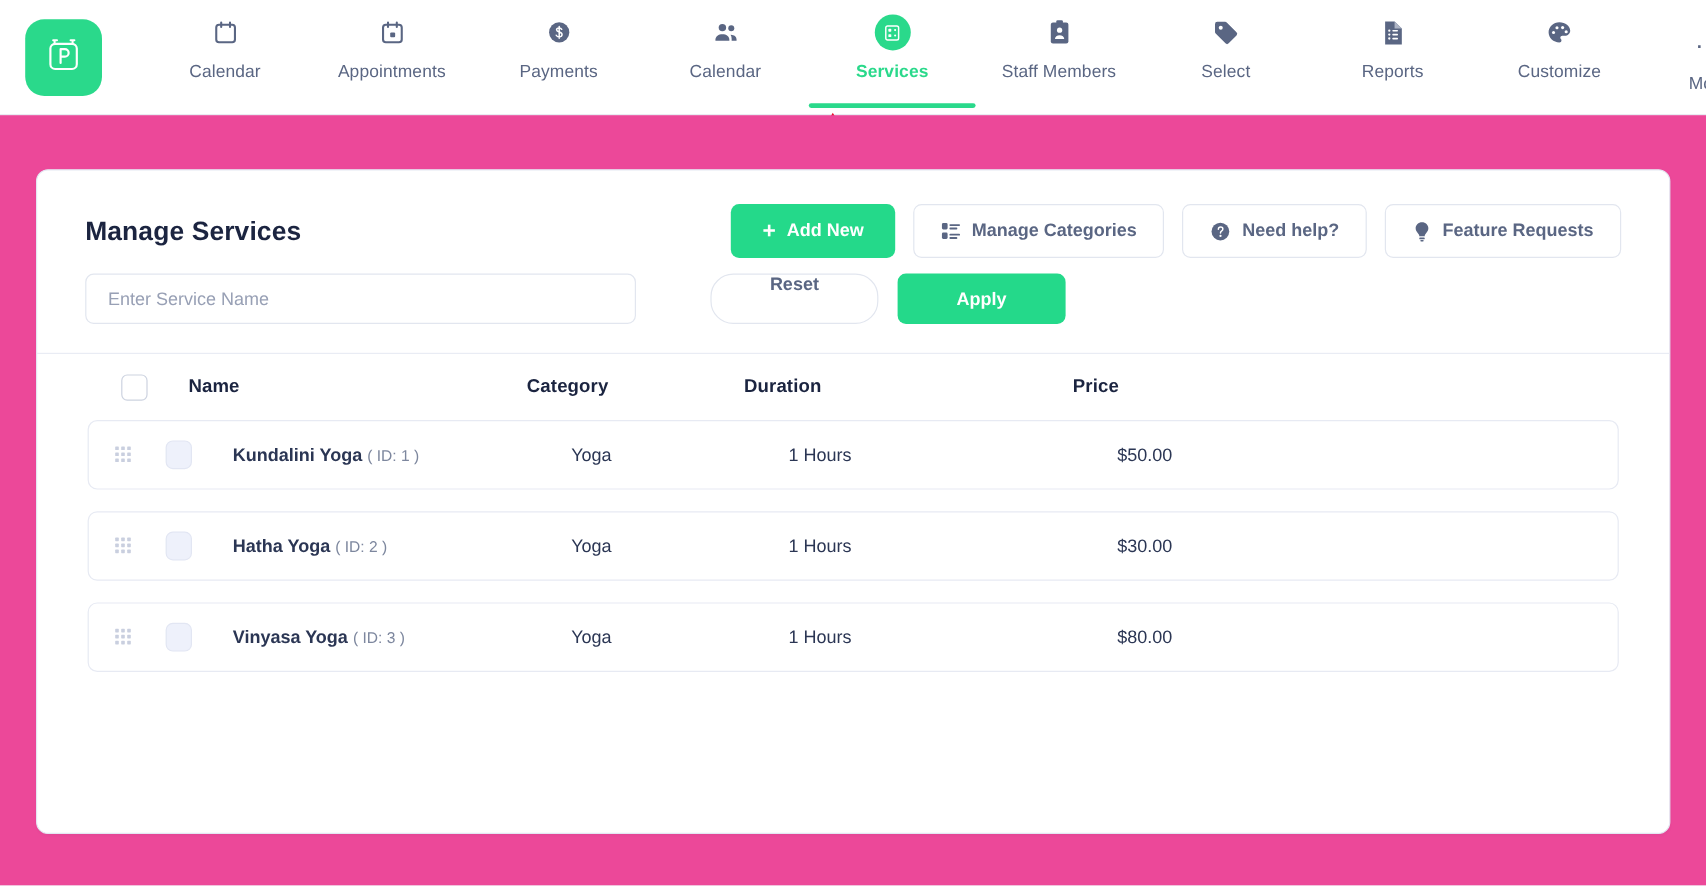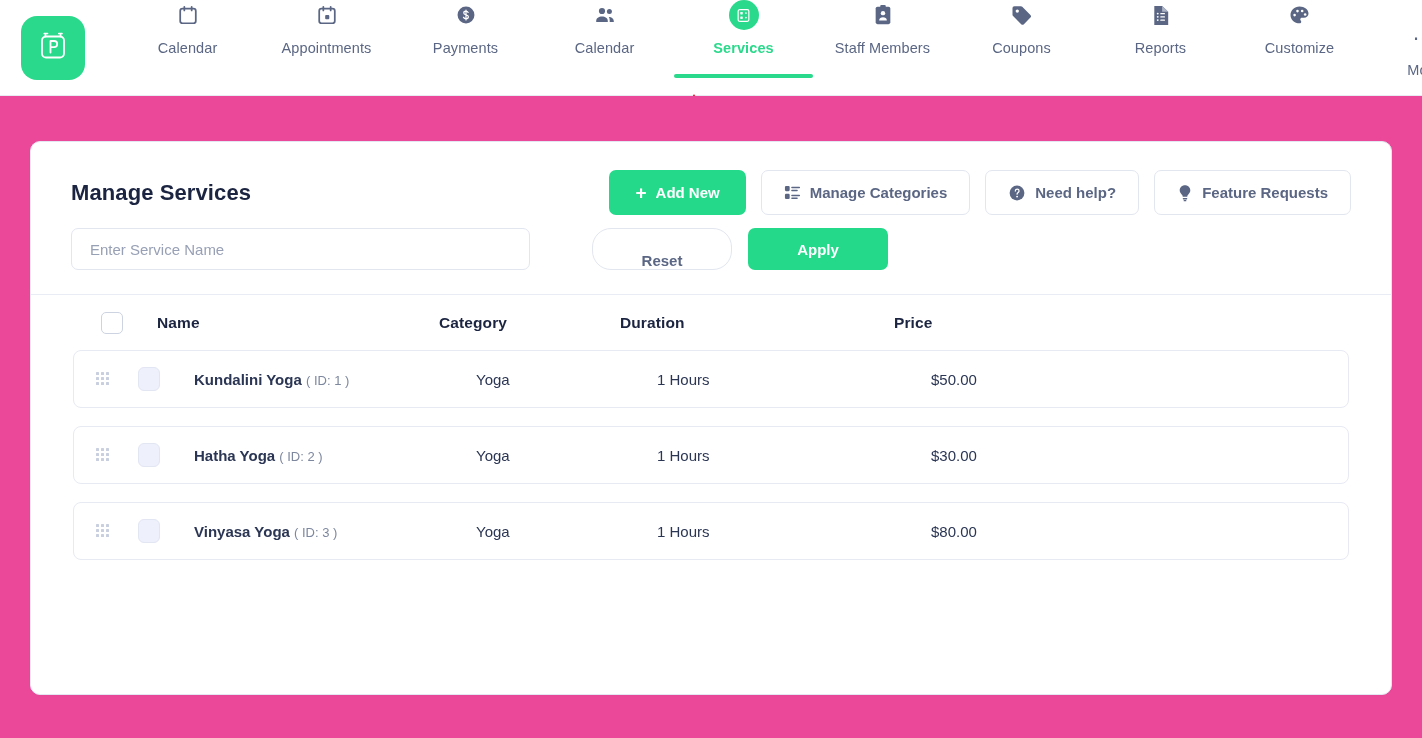--- a/index.html
+++ b/index.html
@@ -27,20 +27,21 @@
     display: flex; align-items: center; justify-content: center;
     flex: 0 0 auto;
   }
   .nav-items {
     display: flex;
     align-items: flex-start;
     margin-left: 33px;
   }
   .nav-item {
     width: 139px;
+    padding-top: 12px;
     display: flex;
     flex-direction: column;
     align-items: center;
     cursor: pointer;
     position: relative;
   }
   .nav-item .nav-icon {
     height: 30px;
     display: flex; align-items: center; justify-content: center;
     color: #5a6683;
@@ -166,21 +167,21 @@
   }
   .select-box { cursor: pointer; justify-content: space-between; }
   .w-name { width: 459px; }
   .w-cat  { width: 459px; }
   .chev { color: #b6bdcc; font-size: 13px; margin-left: 10px; }
   .filter-btns { display: flex; align-items: center; gap: 16px; margin-left: 32px; }
   .btn-reset {
     width: 140px; height: 42px;
     border: 1px solid #e2e6ef; background: #fff;
     border-radius: 19px; color: #5a6683; font-weight: 600; font-size: 15px;
-    display: flex; align-items: flex-end; justify-content: center; cursor: pointer;
+    display: flex; align-items: flex-start; justify-content: center; cursor: pointer;
   }
   .btn-apply {
     width: 140px; height: 42px;
     background: #24d98a; border: none; border-radius: 7px;
     color: #fff; font-weight: 700; font-size: 15px;
     display: flex; align-items: center; justify-content: center; cursor: pointer;
   }
 
   .divider { height: 1px; background: #e9ecf4; margin: 24px 0 0 0; }
 
@@ -334,21 +335,21 @@
       <span class="nav-label">Staff Members</span>
     </div>
 
     <div class="nav-item">
       <span class="nav-icon">
         <svg width="23" height="23" viewBox="0 0 24 24" fill="#5a6683">
           <path d="M21.3 11.4 12.8 2.9a2 2 0 0 0-1.4-.6H4.6a2 2 0 0 0-2 2v6.8c0 .5.2 1 .6 1.4l8.5 8.5a2 2 0 0 0 2.8 0l6.8-6.8a2 2 0 0 0 0-2.8z"></path>
           <circle cx="7.6" cy="7.4" r="1.75" fill="#fff"></circle>
         </svg>
       </span>
-      <span class="nav-label">Coupons</span>
+      <span class="nav-label">Select</span>
     </div>
 
     <div class="nav-item">
       <span class="nav-icon">
         <svg width="20" height="23" viewBox="0 0 20 24" fill="#5a6683">
           <path d="M3 2h8.2L17.5 8v14H3V2z"></path>
           <path d="M11.2 2 17.5 8h-6.3V2z" fill="#aeb5c6"></path>
           <circle cx="6.6" cy="10" r="1" fill="#fff"></circle>
           <circle cx="6.6" cy="13.4" r="1" fill="#fff"></circle>
           <circle cx="6.6" cy="16.8" r="1" fill="#fff"></circle>

